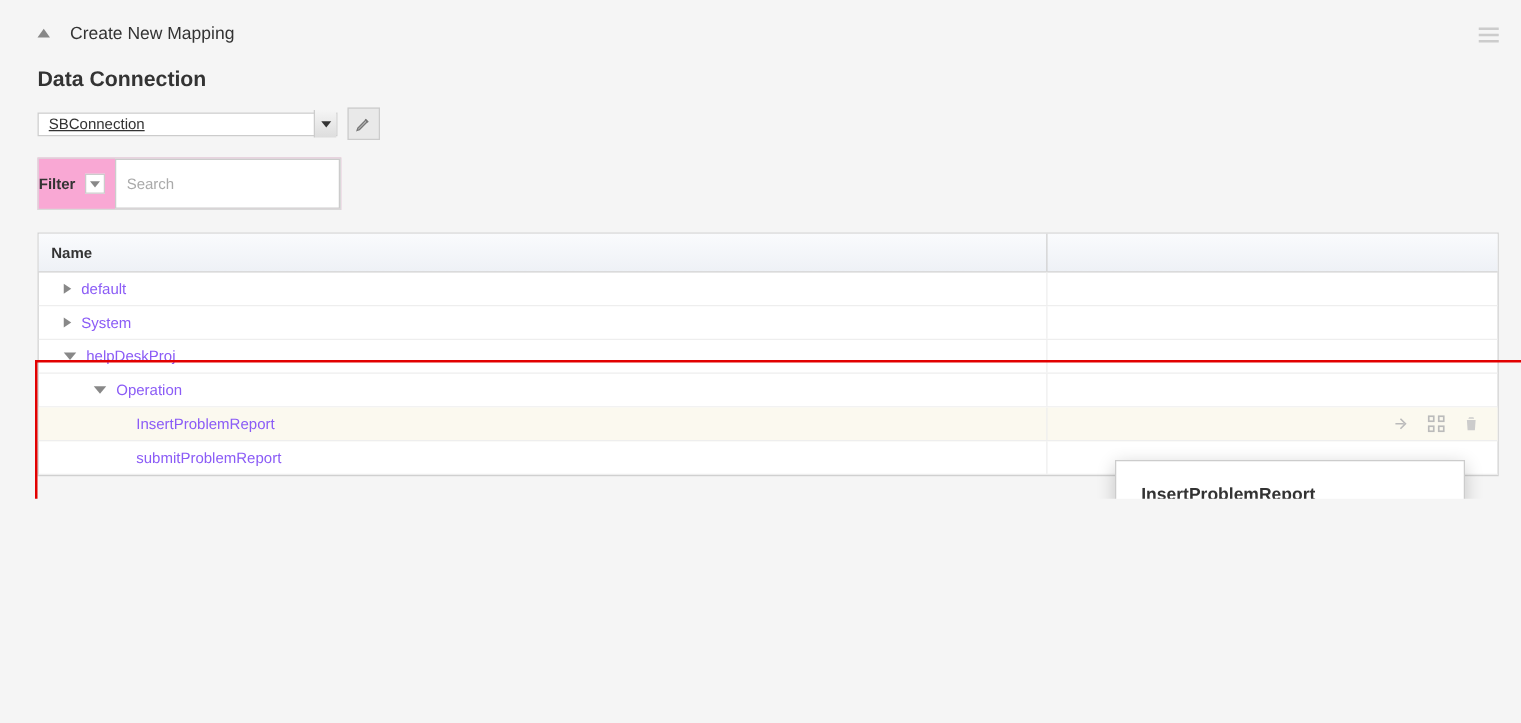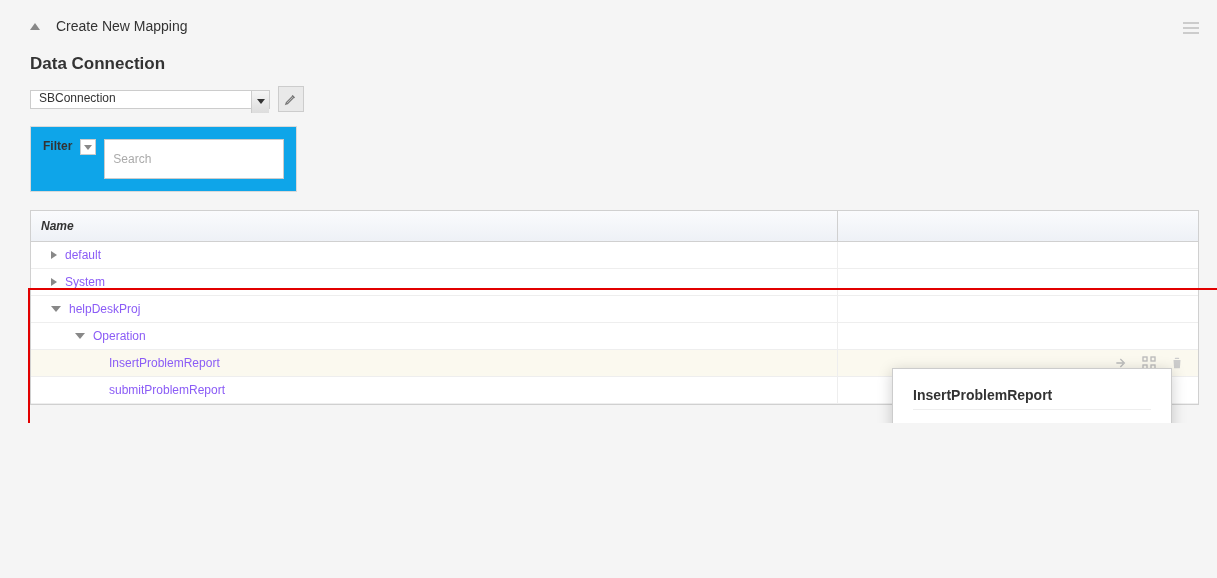--- a/index.html
+++ b/index.html
@@ -62,24 +62,26 @@
     color: #333;
   }
   .conn-row {
     display: flex;
     align-items: center;
     gap: 8px;
     margin-bottom: 14px;
   }
   .combo {
     display: flex;
+    align-items: center;
     width: 240px;
     height: 19px;
     background: #fff;
     border: 1px solid #ccc;
+    text-decoration: underline;
   }
   .combo .combo-text {
     flex: 1;
     padding: 0 8px;
     color: #333;
   }
   .combo .combo-btn {
     width: 18px;
     height: 22px;
     border-left: 1px solid #ccc;
@@ -99,25 +101,25 @@
     width: 26px;
     height: 26px;
     border: 1px solid #ccc;
     background: #e9e9e9;
     display: flex;
     align-items: center;
     justify-content: center;
     cursor: pointer;
   }
   .filter-box {
-    background: #0ea5e9;
+    background: #f9a8d4;
     border: 1px solid #d9d9d9;
-    padding: 12px;
+    padding: 0;
     display: inline-flex;
-    align-items: flex-start;
+    align-items: center;
     gap: 8px;
     margin-bottom: 18px;
   }
   .filter-label {
     font-weight: bold;
     color: #333;
   }
   .filter-dd {
     width: 16px;
     height: 16px;
@@ -151,21 +153,21 @@
   .thead {
     display: flex;
     background: linear-gradient(#fafbfd,#eef1f6);
     border-bottom: 1px solid #d0d0d0;
   }
   .thead .th {
     padding: 8px 10px;
     font-weight: bold;
     color: #333;
   }
-  .thead .th.name { flex: 1; border-right: 1px solid #d0d0d0; font-style: italic; }
+  .thead .th.name { flex: 1; border-right: 1px solid #d0d0d0; }
   .thead .th.actions { width: 360px; }
 
   .highlight-zone {
     border: 2px solid #e20000;
     position: absolute;
     left: 16px;
     top: 288px;
     width: 1198px;
     height: 276px;
     pointer-events: none;

